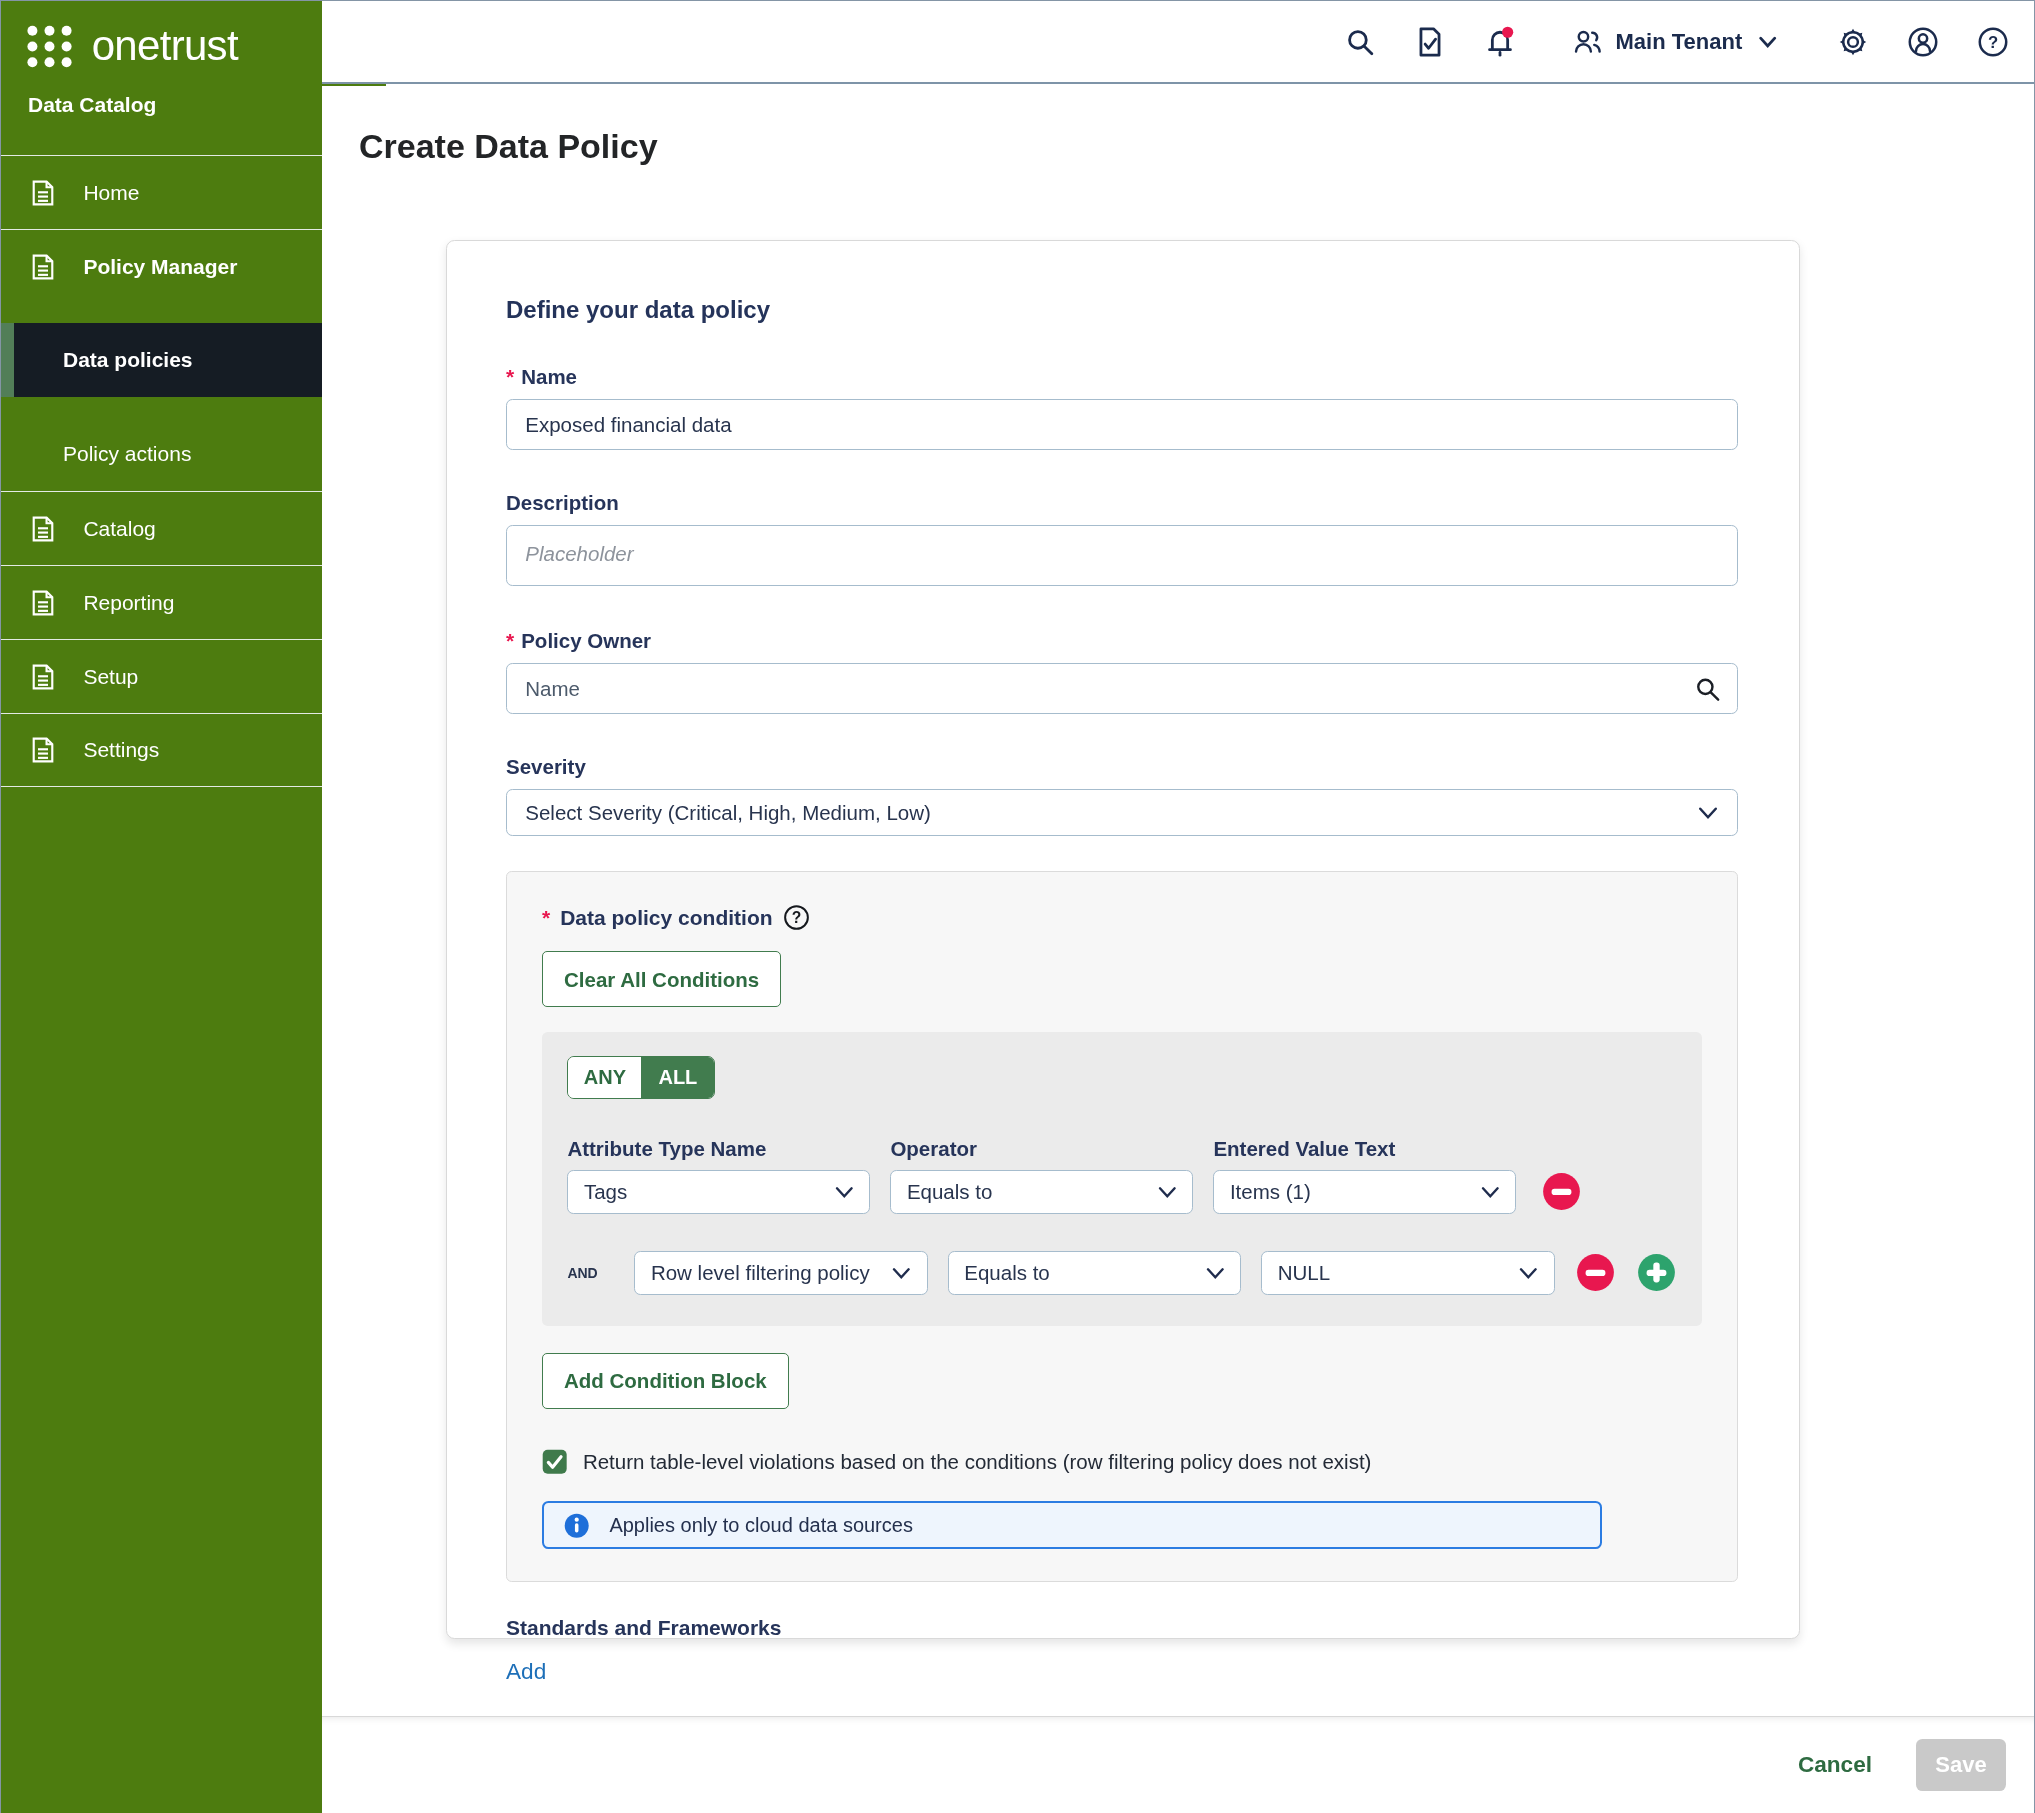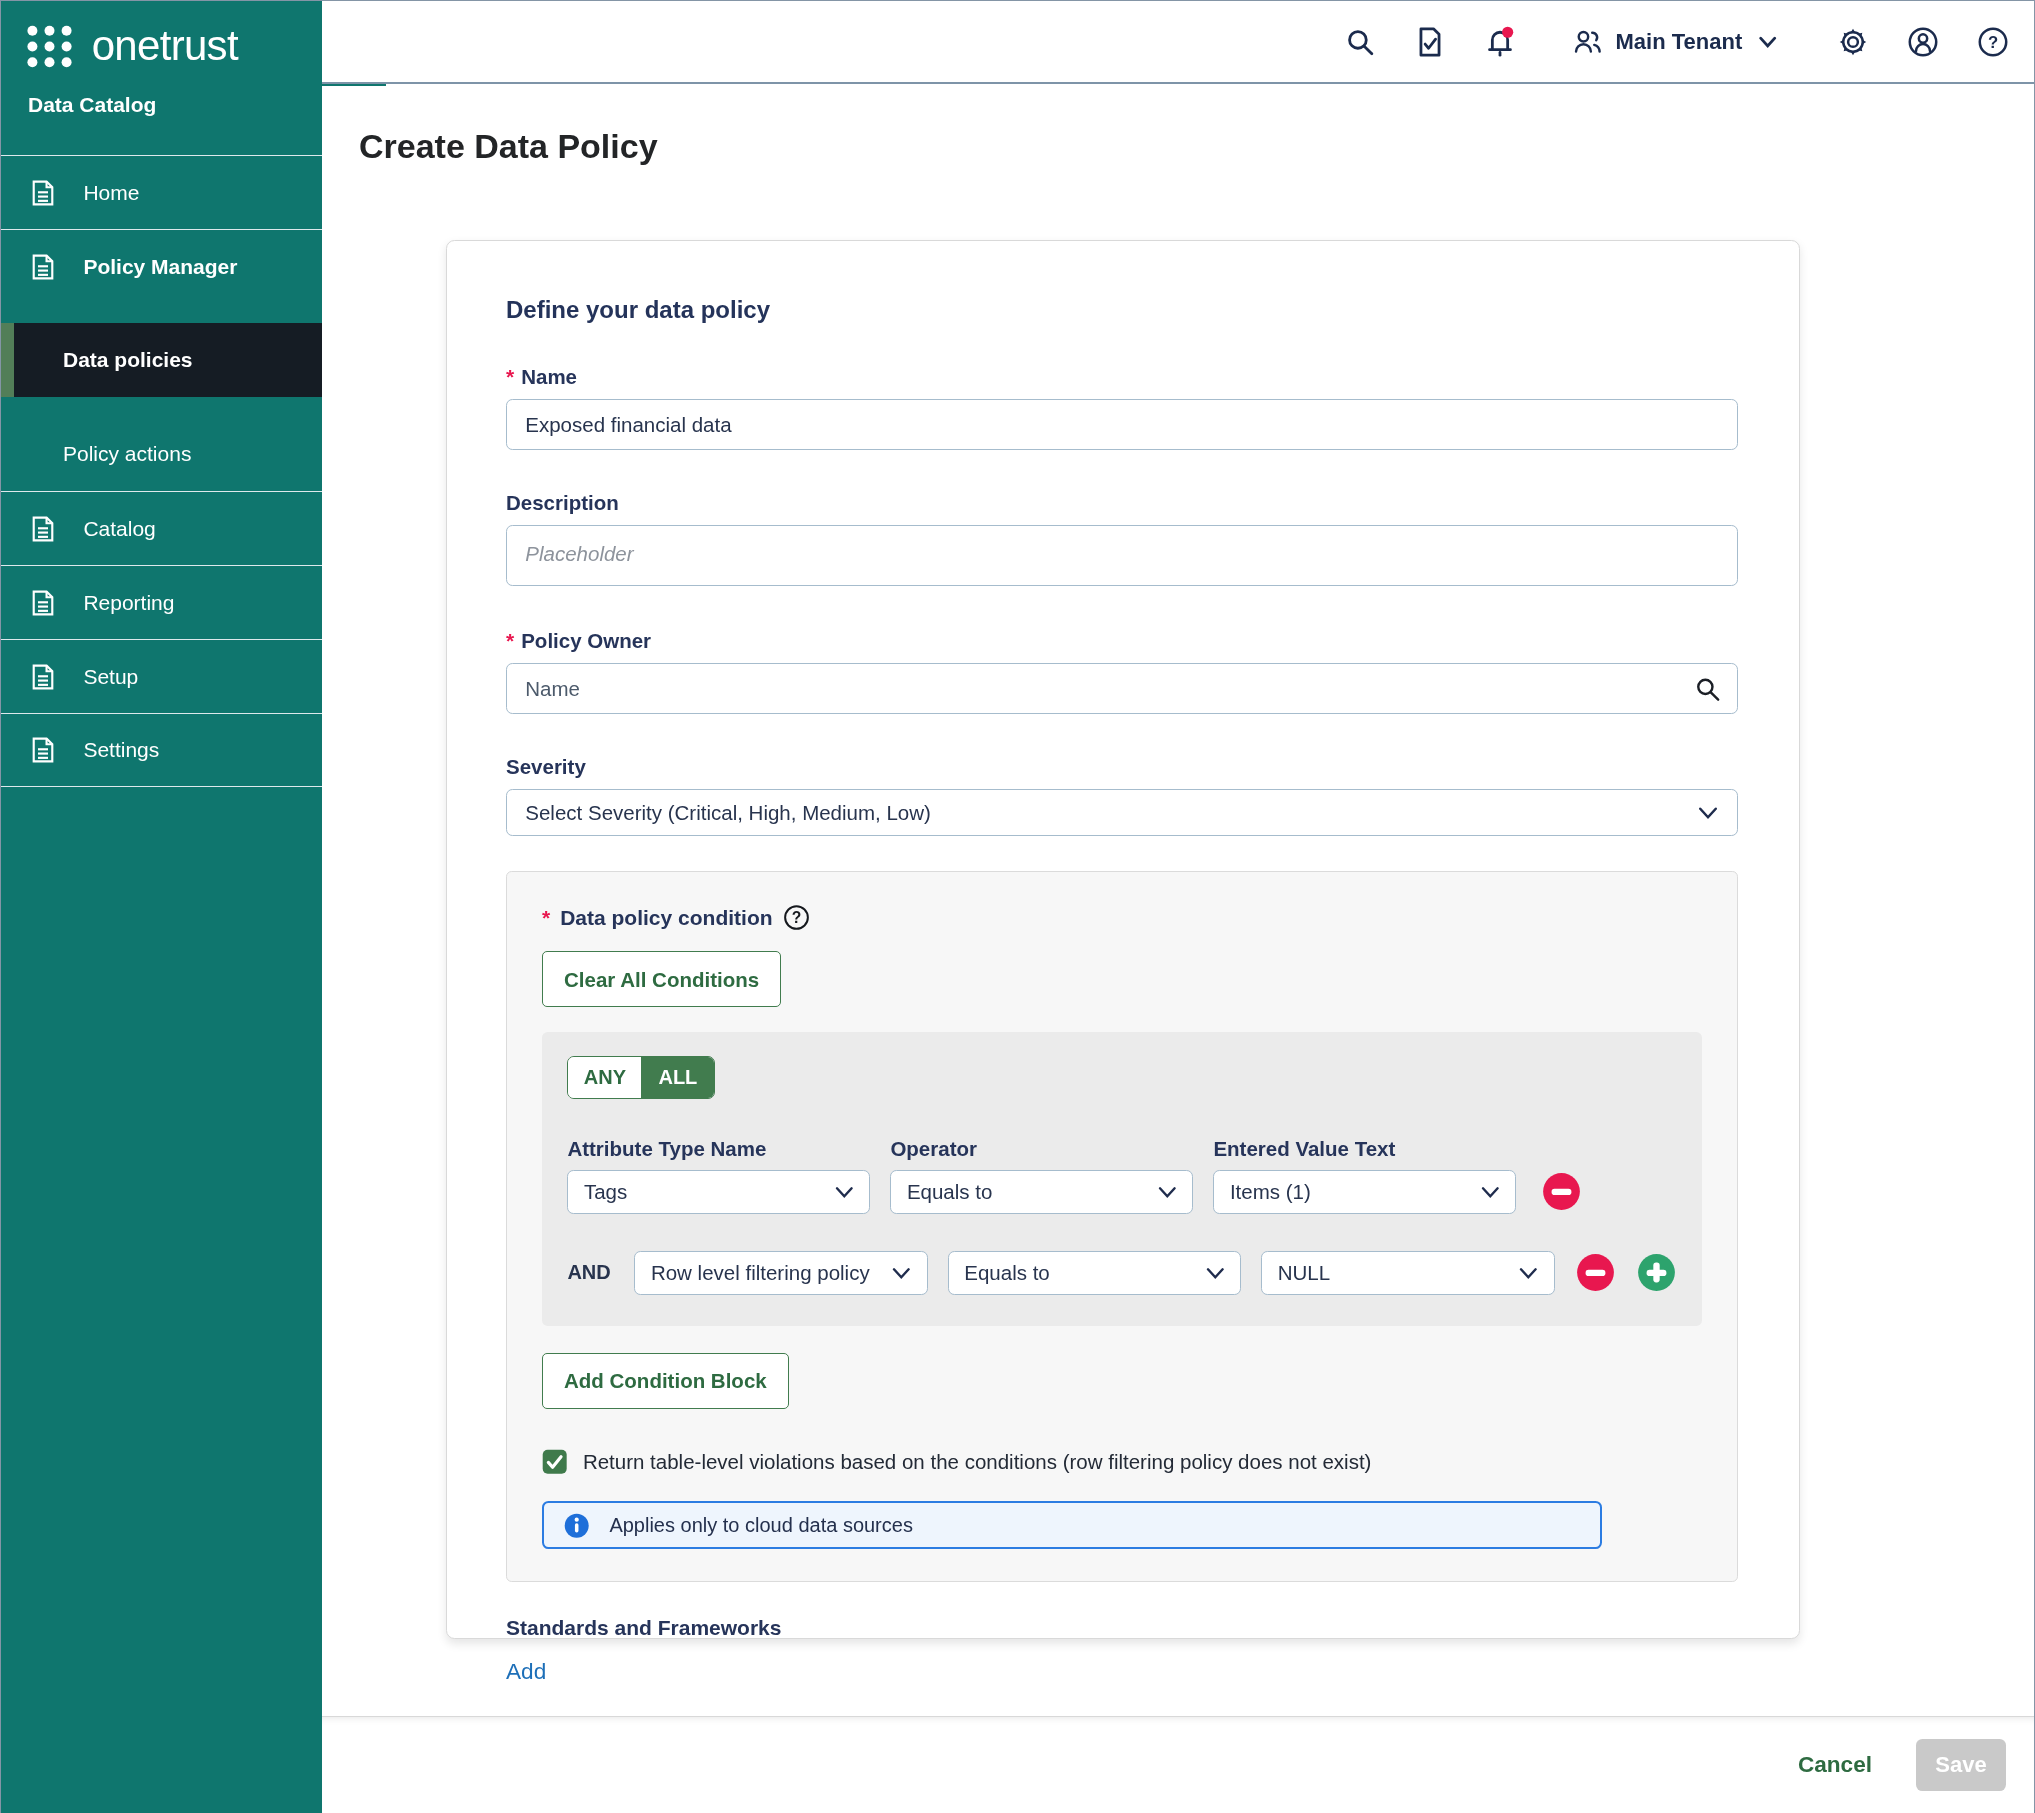--- a/index.html
+++ b/index.html
@@ -7,21 +7,21 @@
   body {
     font-family: "Liberation Sans", "DejaVu Sans", sans-serif;
     background: #fff; color: #24335a;
     position: relative; overflow: hidden;
   }
   .page { position: absolute; inset: 0; border: 1.4px solid #8495a6; background:#fff; }
 
   
   .sidebar {
     position: absolute; left: 0; top: 0; bottom: 0; width: 385px;
-    background: #0f766e; color: #fff;
+    background: #4d7c0f; color: #fff;
   }
   .logo-row { display: flex; align-items: center; gap: 18.3px; padding: 21px 0 0 25.4px; }
   .logo-dots { width: 47px; height: 47px; flex: 0 0 auto; }
   .logo-text { font-size: 42px; font-weight: 500; letter-spacing: -0.7px; color: #fff; }
   .product-name { padding: 22.6px 0 0 27px; font-size: 21px; font-weight: 700; }
   .nav { position: absolute; top: 154px; left: 0; right: 0; }
   .nav-item {
     height: 74px; display: flex; align-items: center; gap: 25.4px;
     padding: 0 20px 0 27px; font-size: 21px; cursor: pointer; position: relative;
     border-top: 1.4px solid rgba(240,243,246,0.92);
@@ -111,21 +111,21 @@
   .cond-grid-labels { display: flex; gap: 20px; margin-top: 38px; margin-bottom: 8.5px; }
   .cond-grid-labels .col-label { width: 303px; font-size: 20.5px; font-weight: 700; color: #26345a; }
   .cond-row { display: flex; gap: 20px; align-items: center; }
   .cond-row.second { margin-top: 37px; }
   .cond-select {
     width: 303px; height: 44px; background: #fff; border: 1.4px solid #a6bccd; border-radius: 6.4px;
     display: flex; align-items: center; justify-content: space-between;
     padding: 0 14px 0 15.5px; font-size: 20.5px; color: #28344e; cursor: pointer; white-space: nowrap;
   }
   .cond-select .chev { width: 22.6px; height: 22.6px; flex: 0 0 auto; }
-  .and-label { width: 47px; font-size: 20px; font-weight: 700; color: #28344e; flex: 0 0 auto; }
+  .and-label { width: 47px; font-size: 14px; font-weight: 700; color: #28344e; flex: 0 0 auto; }
   .icon-btn { width: 41px; height: 41px; border: none; background: transparent; padding: 0; cursor: pointer; flex: 0 0 auto; }
   .icon-btn svg { width: 100%; height: 100%; display: block; }
   .row1-offset { margin-left: 4.2px; }
 
   .checkbox-row { display: flex; align-items: center; gap: 15.5px; margin-top: 40px; }
   .checkbox { width: 25.4px; height: 25.4px; flex: 0 0 auto; cursor: pointer; }
   .checkbox-label { font-size: 20.5px; color: #232a36; }
 
   .info-banner {
     margin-top: 27px; width: 1060px; height: 48px;

